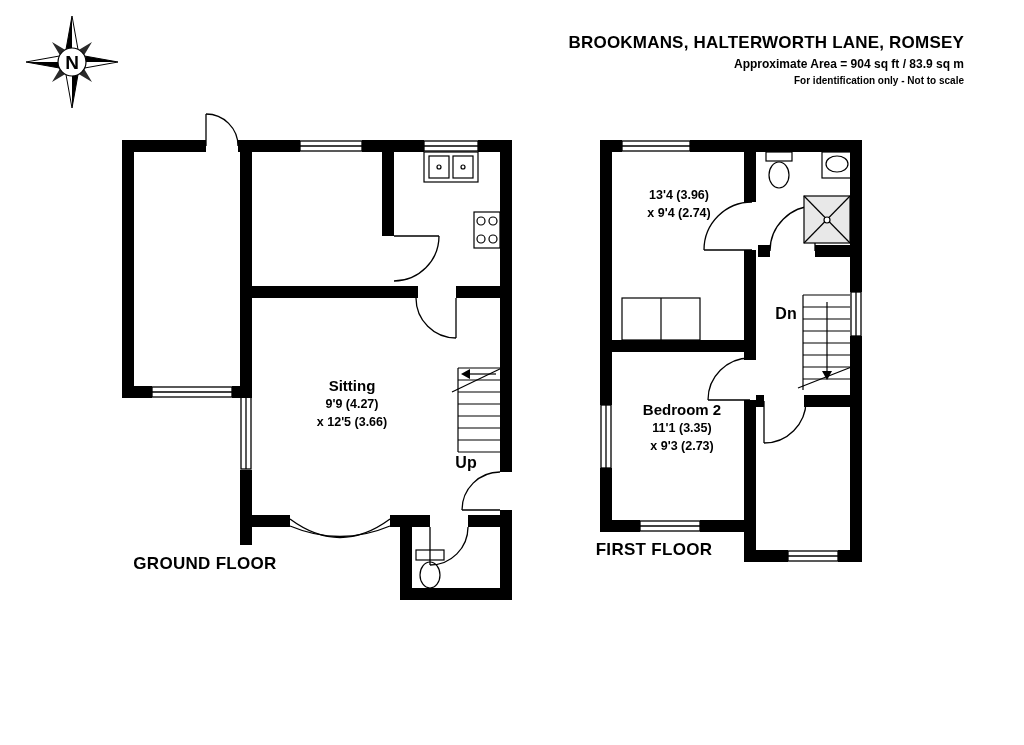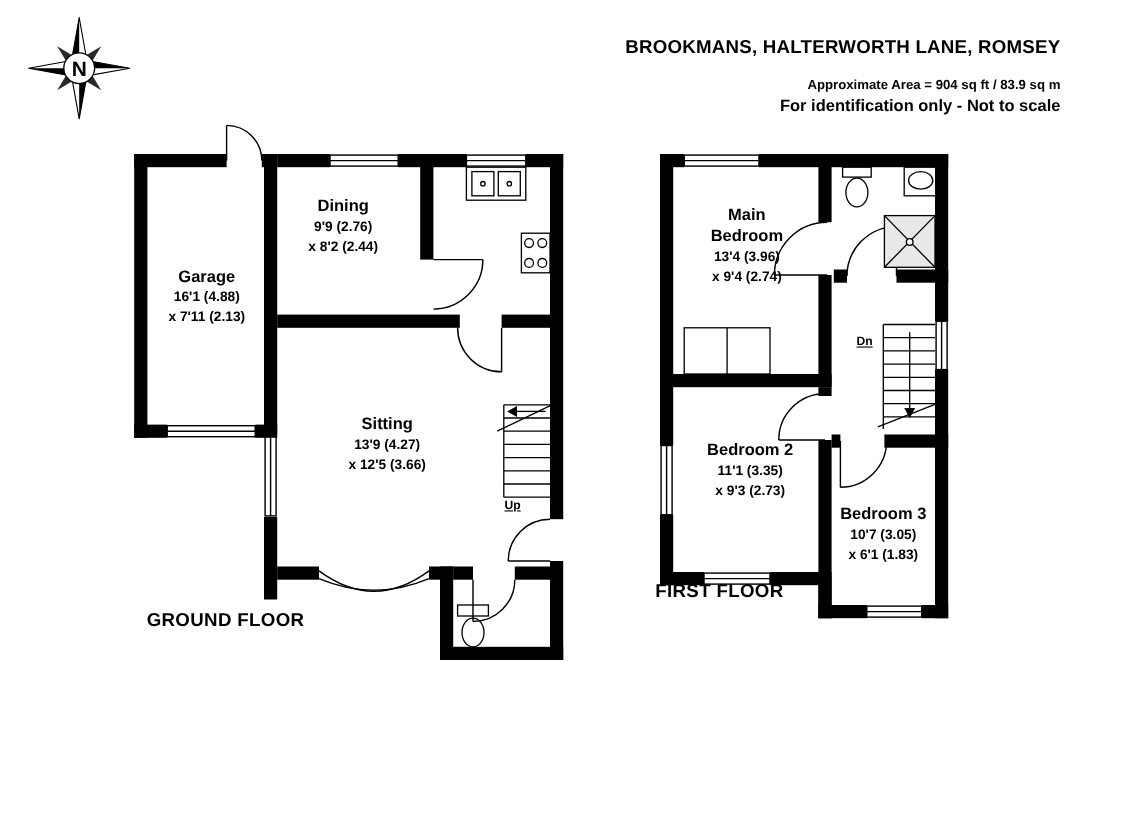--- a/index.html
+++ b/index.html
@@ -5,35 +5,35 @@
   html,body{margin:0;padding:0;background:#fff;}
   .canvas{
     position:relative;width:1024px;height:745px;background:#ffffff;
     font-family:"Liberation Sans",sans-serif;color:#000;overflow:hidden;
   }
   .plan-svg{position:absolute;left:0;top:0;}
   .header{
     position:absolute;top:32px;right:60px;text-align:right;line-height:1.25;
   }
   .header .title{font-size:17px;font-weight:700;letter-spacing:.2px;}
-  .header .area{font-size:12px;font-weight:700;margin-top:17px;}
-  .header .disclaimer{font-size:15px;font-weight:700;margin-top:3px;}
+  .header .area{font-size:12px;font-weight:700;margin-top:4px;}
+  .header .disclaimer{font-size:10px;font-weight:700;margin-top:3px;}
   .room-label{
     position:absolute;transform:translateX(-50%);text-align:center;
     font-weight:700;width:150px;
   }
   .room-name{display:block;font-size:15px;line-height:19px;}
   .room-name.wrap{width:96px;margin:0 auto;}
   .room-dims{display:block;font-size:12.5px;line-height:18px;}
   .floor-label{
     position:absolute;transform:translateX(-50%);font-size:17px;font-weight:700;
     letter-spacing:.3px;white-space:nowrap;
   }
   .stair-label{
-    position:absolute;transform:translateX(-50%);font-size:11px;font-weight:700;text-decoration:underline;
+    position:absolute;transform:translateX(-50%);font-size:16px;font-weight:700;
   }
 </style>
 </head>
 <body>
 
 <div class="canvas">
 
   <svg class="plan-svg" width="1024" height="745" viewBox="0 0 1024 745">
 
     <g stroke-linejoin="round">
@@ -261,51 +261,35 @@
       </g>
     </g>
   </svg>
 
   <div class="header">
     <div class="title">BROOKMANS, HALTERWORTH LANE, ROMSEY</div>
     <div class="area">Approximate Area = 904 sq ft / 83.9 sq m</div>
     <div class="disclaimer">For identification only - Not to scale</div>
   </div>
 
-  <div class="room-label" style="left:188px;top:242px">
-    <span class="room-name">Garage</span>
-    <span class="room-dims">16'1 (4.88)</span>
-    <span class="room-dims">x 7'11 (2.13)</span>
-  </div>
-  <div class="room-label" style="left:312px;top:178px">
-    <span class="room-name">Dining</span>
-    <span class="room-dims">9'9 (2.76)</span>
-    <span class="room-dims">x 8'2 (2.44)</span>
-  </div>
   <div class="room-label" style="left:352px;top:376px">
     <span class="room-name">Sitting</span>
-    <span class="room-dims">13'9 (4.27)</span>
+    <span class="room-dims">9'9 (4.27)</span>
     <span class="room-dims">x 12'5 (3.66)</span>
   </div>
 
   <div class="room-label" style="left:679px;top:186px">
-    <span class="room-name wrap">Main Bedroom</span>
     <span class="room-dims">13'4 (3.96)</span>
     <span class="room-dims">x 9'4 (2.74)</span>
   </div>
   <div class="room-label" style="left:682px;top:400px">
     <span class="room-name">Bedroom 2</span>
     <span class="room-dims">11'1 (3.35)</span>
     <span class="room-dims">x 9'3 (2.73)</span>
   </div>
-  <div class="room-label" style="left:803px;top:458px">
-    <span class="room-name">Bedroom 3</span>
-    <span class="room-dims">10'7 (3.05)</span>
-    <span class="room-dims">x 6'1 (1.83)</span>
-  </div>
 
   <div class="stair-label" style="left:466px;top:454px">Up</div>
   <div class="stair-label" style="left:786px;top:305px">Dn</div>
 
   <div class="floor-label" style="left:205px;top:554px">GROUND FLOOR</div>
-  <div class="floor-label" style="left:654px;top:528px">FIRST FLOOR</div>
+  <div class="floor-label" style="left:654px;top:540px">FIRST FLOOR</div>
 
 </div>
 
 </body></html>

